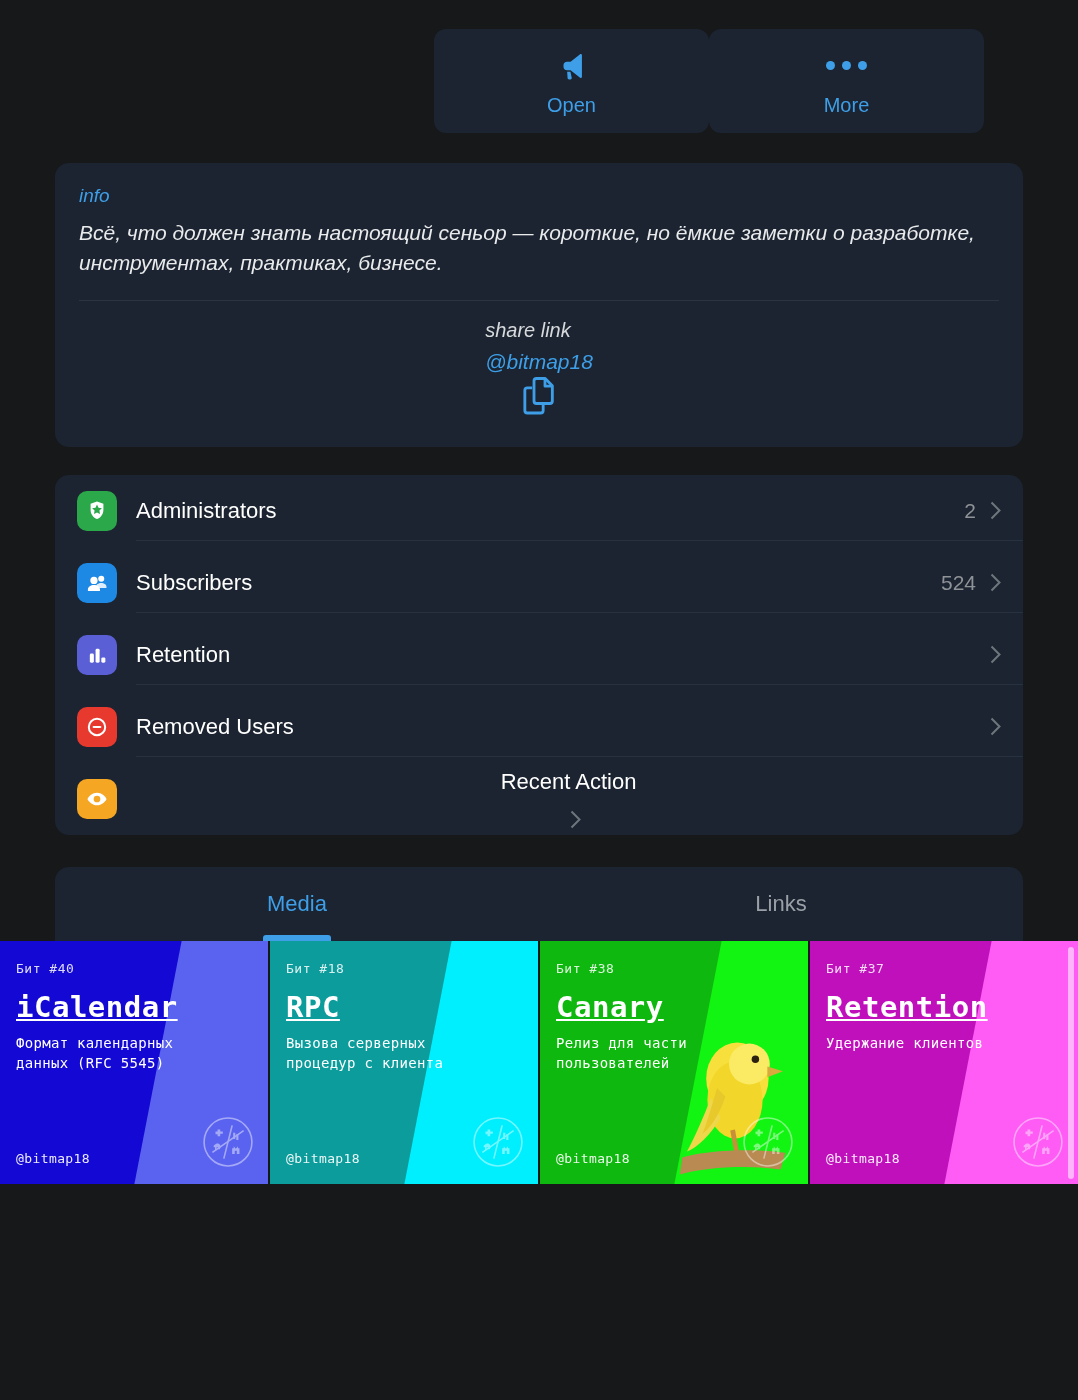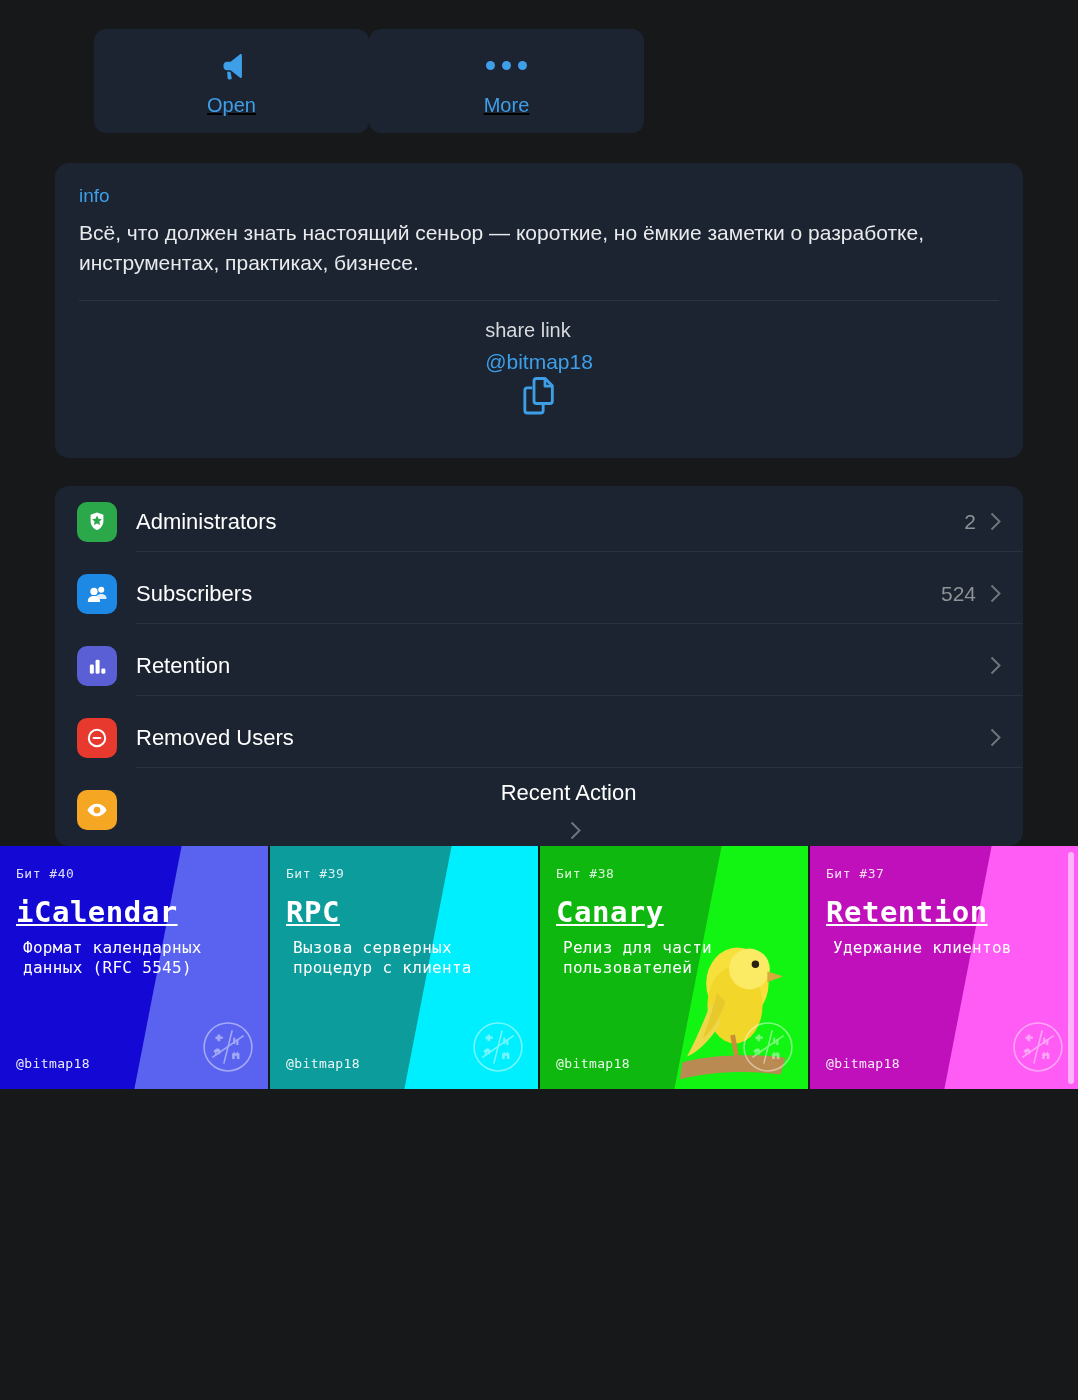--- a/index.html
+++ b/index.html
@@ -28,22 +28,21 @@
     font-size: 21px;
     color: #8f9296;
     font-weight: 400;
   }
 
   
   .actions {
     margin: 29px auto 0;
     width: 890px;
     display: flex;
-    justify-content: flex-start;
-    text-decoration: underline;
+    justify-content: flex-end;
   }
   .action-btn {
     width: 275px;
     height: 104px;
     background: #1b2430;
     border-radius: 12px;
     display: flex;
     flex-direction: column;
     align-items: center;
     justify-content: center;
@@ -55,21 +54,21 @@
   .dots { display: flex; gap: 7px; align-items: center; }
   .dots i { width: 9px; height: 9px; border-radius: 50%; background: #3e9fe8; display: block; }
 
   
   .card {
     margin: 30px auto 0;
     width: 968px;
     background: #1b2430;
     border-radius: 14px;
   }
-  .info-card { padding: 22px 24px 12px; }
+  .info-card { padding: 22px 24px 1px; font-style: italic; }
   .info-label { font-size: 19px; color: #3e9fe8; }
   .info-text {
     margin-top: 11px;
     font-size: 21px;
     line-height: 30px;
     color: #e9eaec;
   }
   .info-divider { margin: 22px 0 0; height: 1px; background: #2a3442; }
   .share-row {
     display: flex;
@@ -177,25 +176,24 @@
     margin-top: 17px;
     font-size: 29px;
     font-weight: bold;
     color: #ffffff;
     letter-spacing: .5px;
     line-height: 1;
     text-decoration: underline;
   }
   .tile-desc {
     margin-top: 11px;
-    font-size: 16px;
+    font-size: 14px;
     line-height: 20px;
     color: #ffffff;
     letter-spacing: .3px;
-    margin-left: 7px;
   }
   .tile-handle {
     margin-top: auto;
     margin-bottom: 18px;
     font-size: 13px;
     color: rgba(255,255,255,.92);
     letter-spacing: .4px;
   }
   .tile-logo {
     position: absolute;
@@ -358,20 +356,30 @@
           <span class="row-value"></span>
           <svg class="chev" viewBox="0 0 11 19" fill="none" stroke="#6e757d" stroke-width="2">
               <path d="M1.5 1.5l8 8-8 8"></path>
             </svg>
         </span>
       </span>
     </div>
 
   </div>
 
+  <div class="card tabs-card">
+    <div class="tabs">
+      <div class="tab active">
+        <span>Media</span>
+      </div>
+      <div class="tab">
+        <span>Links</span>
+      </div>
+    </div>
+  </div>
 
   <div class="grid">
 
     <div class="tile" style="background:#1408D4">
       <div class="tile-stripe" style="background:#5A63F0"></div>
       <div class="tile-inner">
         <div class="tile-num">Бит #40</div>
         <div class="tile-title">iCalendar</div>
         <div class="tile-desc" style="white-space:pre-line">Формат календарных
 данных (RFC 5545)</div>
@@ -386,21 +394,21 @@
           <path d="M60 32h4v12h-4z M66 35h4v11h-4z"></path>
           <path d="M24 56c3-4 9-4 11 0 1 3 1 6-1 8h-3v-4h-3v6h-3v-6h-2c-1-2-1-3 1-4z"></path>
           <path d="M58 62h3v-4l4 5 4-5v4h3v11h-5v-6h-4v6h-5z"></path>
         </g>
       </svg>
     </div>
 
     <div class="tile" style="background:#0C9C9C">
       <div class="tile-stripe" style="background:#00EFFF"></div>
       <div class="tile-inner">
-        <div class="tile-num">Бит #39</div>
+        <div class="tile-num">Бит #18</div>
         <div class="tile-title">RPC</div>
         <div class="tile-desc" style="white-space:pre-line">Вызова серверных
 процедур с клиента</div>
         <div class="tile-handle">@bitmap18</div>
       </div>
       <svg class="tile-logo" viewBox="0 0 100 100">
         <circle cx="50" cy="50" r="46" fill="none" stroke="#fff" stroke-width="3"></circle>
         <line x1="20" y1="70" x2="80" y2="28" stroke="#fff" stroke-width="3"></line>
         <line x1="42" y1="82" x2="58" y2="18" stroke="#fff" stroke-width="3"></line>
         <g fill="#fff">

